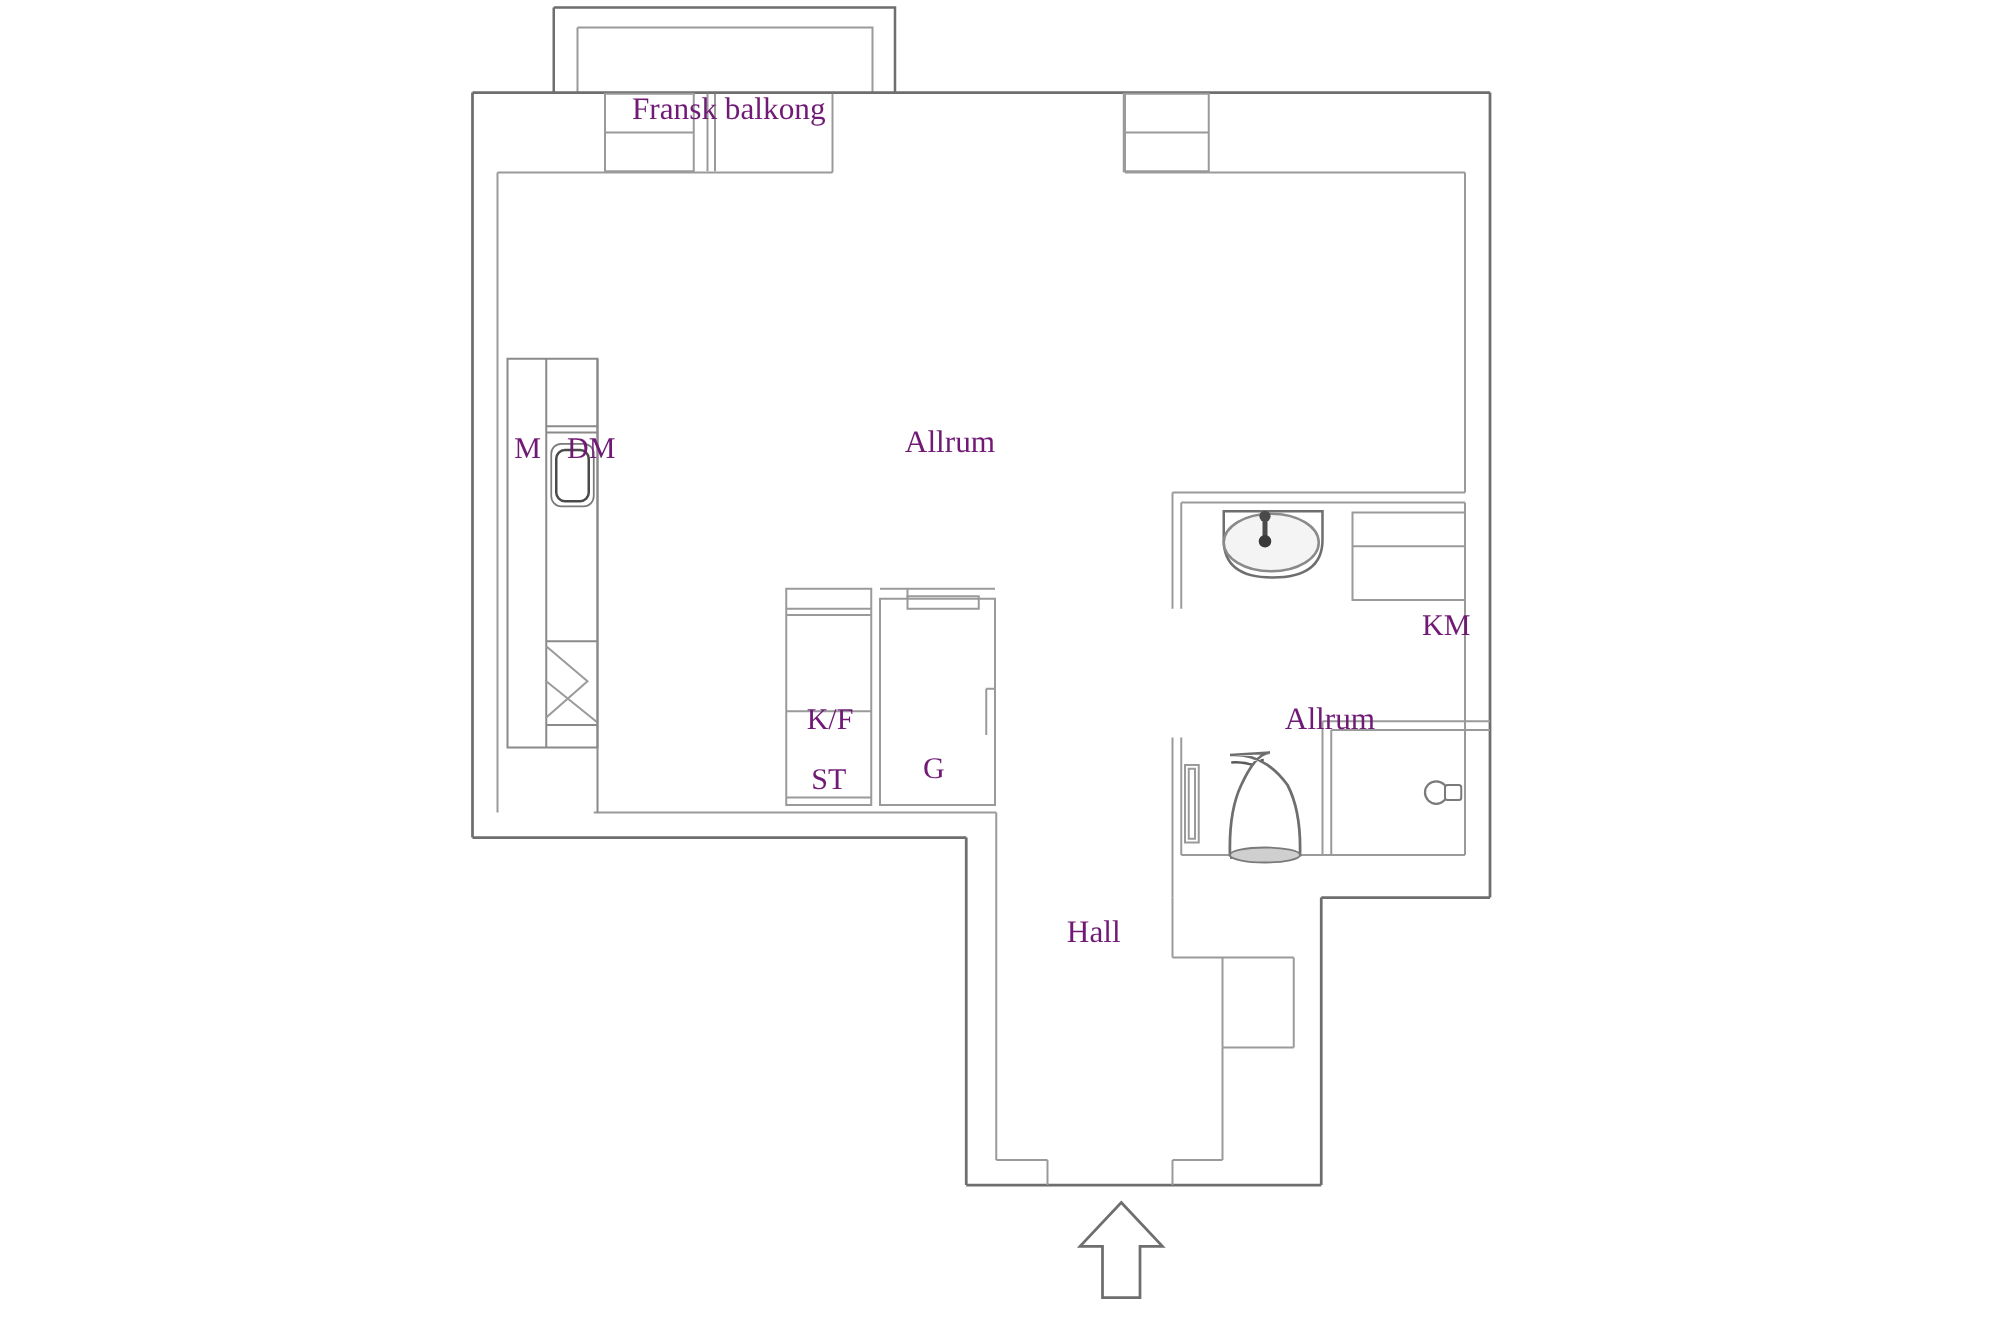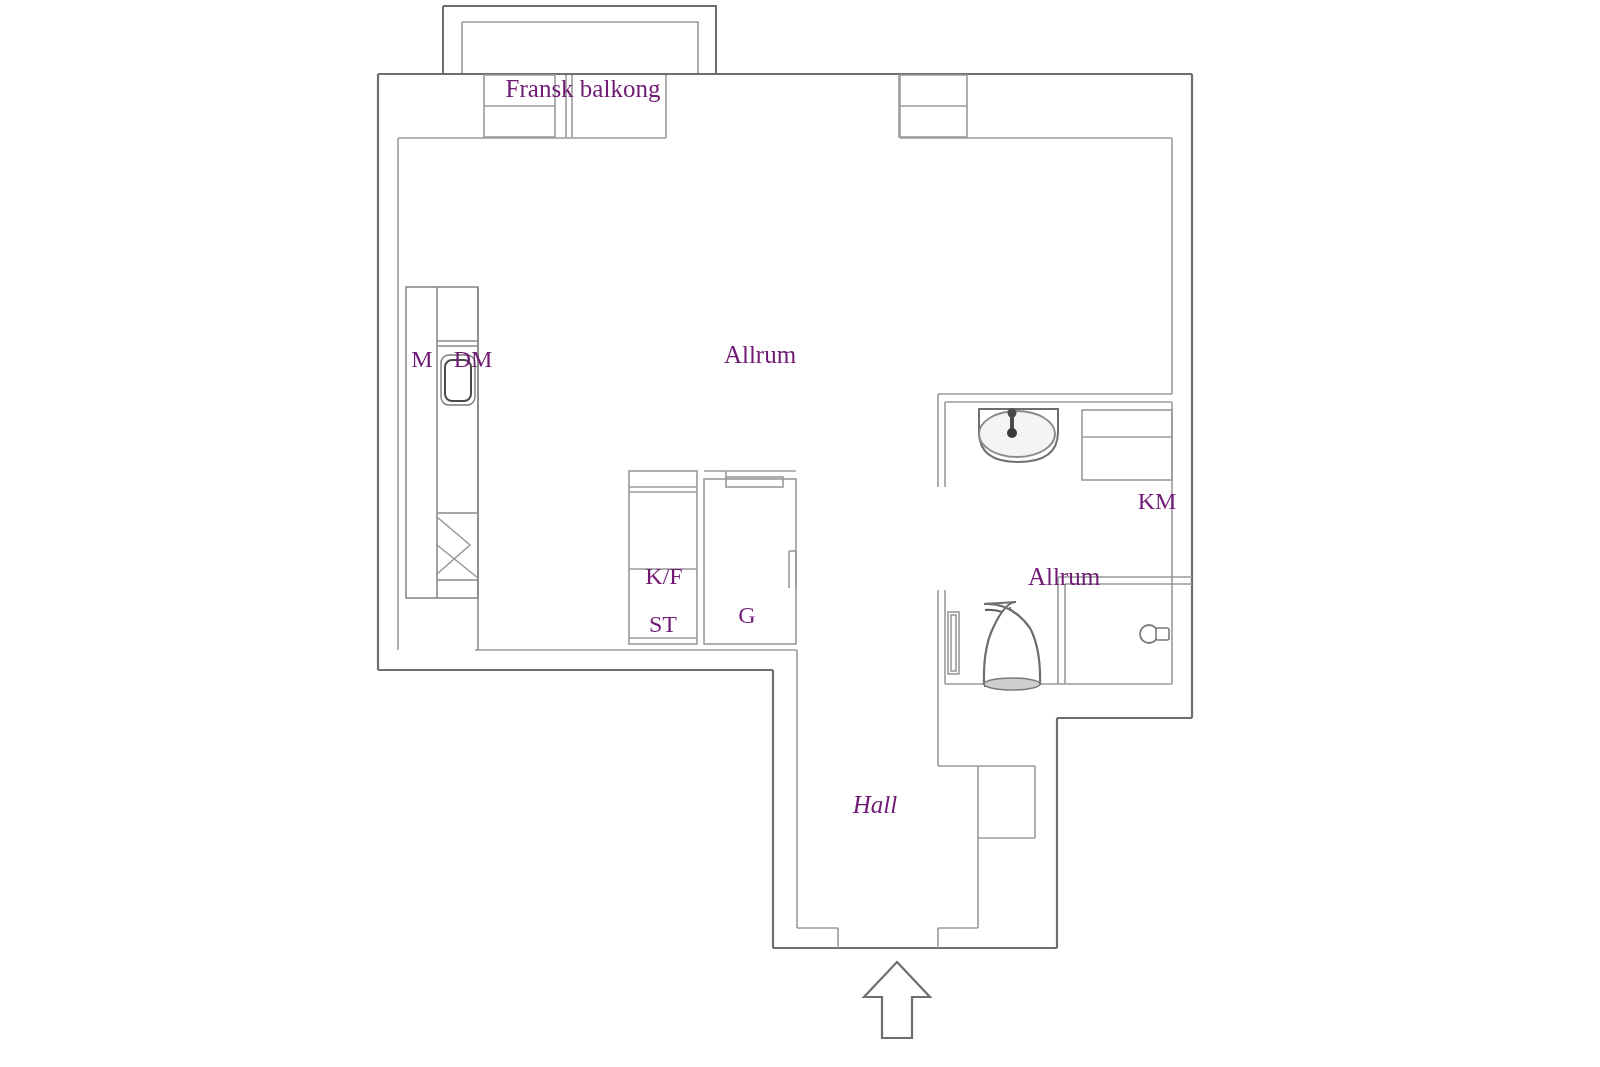--- a/index.html
+++ b/index.html
@@ -202,15 +202,15 @@
 
   <div class="room-label lbl-big" style="left:583px;  top:45px;">Fransk balkong</div>
   <div class="room-label lbl-big" style="left:760px;  top:311px;">Allrum</div>
   <div class="room-label lbl-mid" style="left:422px;  top:316px;">M</div>
   <div class="room-label lbl-mid" style="left:473px;  top:316px;">DM</div>
   <div class="room-label lbl-mid" style="left:664px;  top:533px;">K/F</div>
   <div class="room-label lbl-mid" style="left:663px;  top:581px;">ST</div>
   <div class="room-label lbl-mid" style="left:747px;  top:572px;">G</div>
   <div class="room-label lbl-big" style="left:1064px; top:533px;">Allrum</div>
   <div class="room-label lbl-mid" style="left:1157px; top:458px;">KM</div>
-  <div class="room-label lbl-big" style="left:875px;  top:761px;font-style:italic;">Hall</div>
+  <div class="room-label lbl-big" style="left:875px;  top:703px;">Hall</div>
 
 </div>
 
 </body></html>

